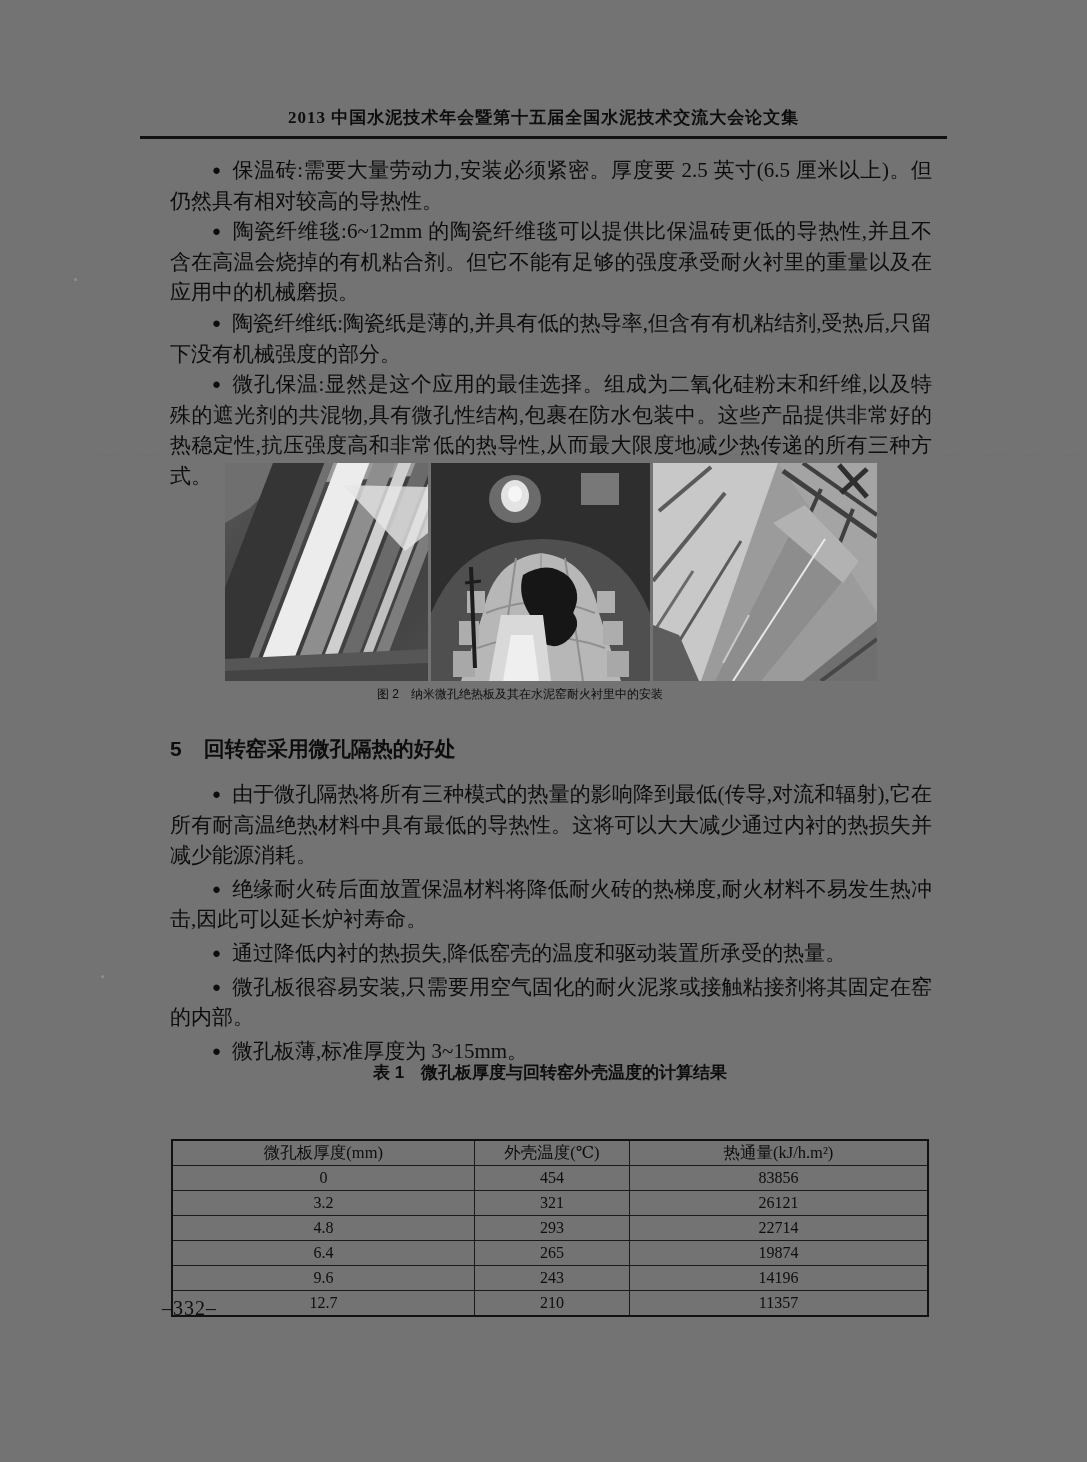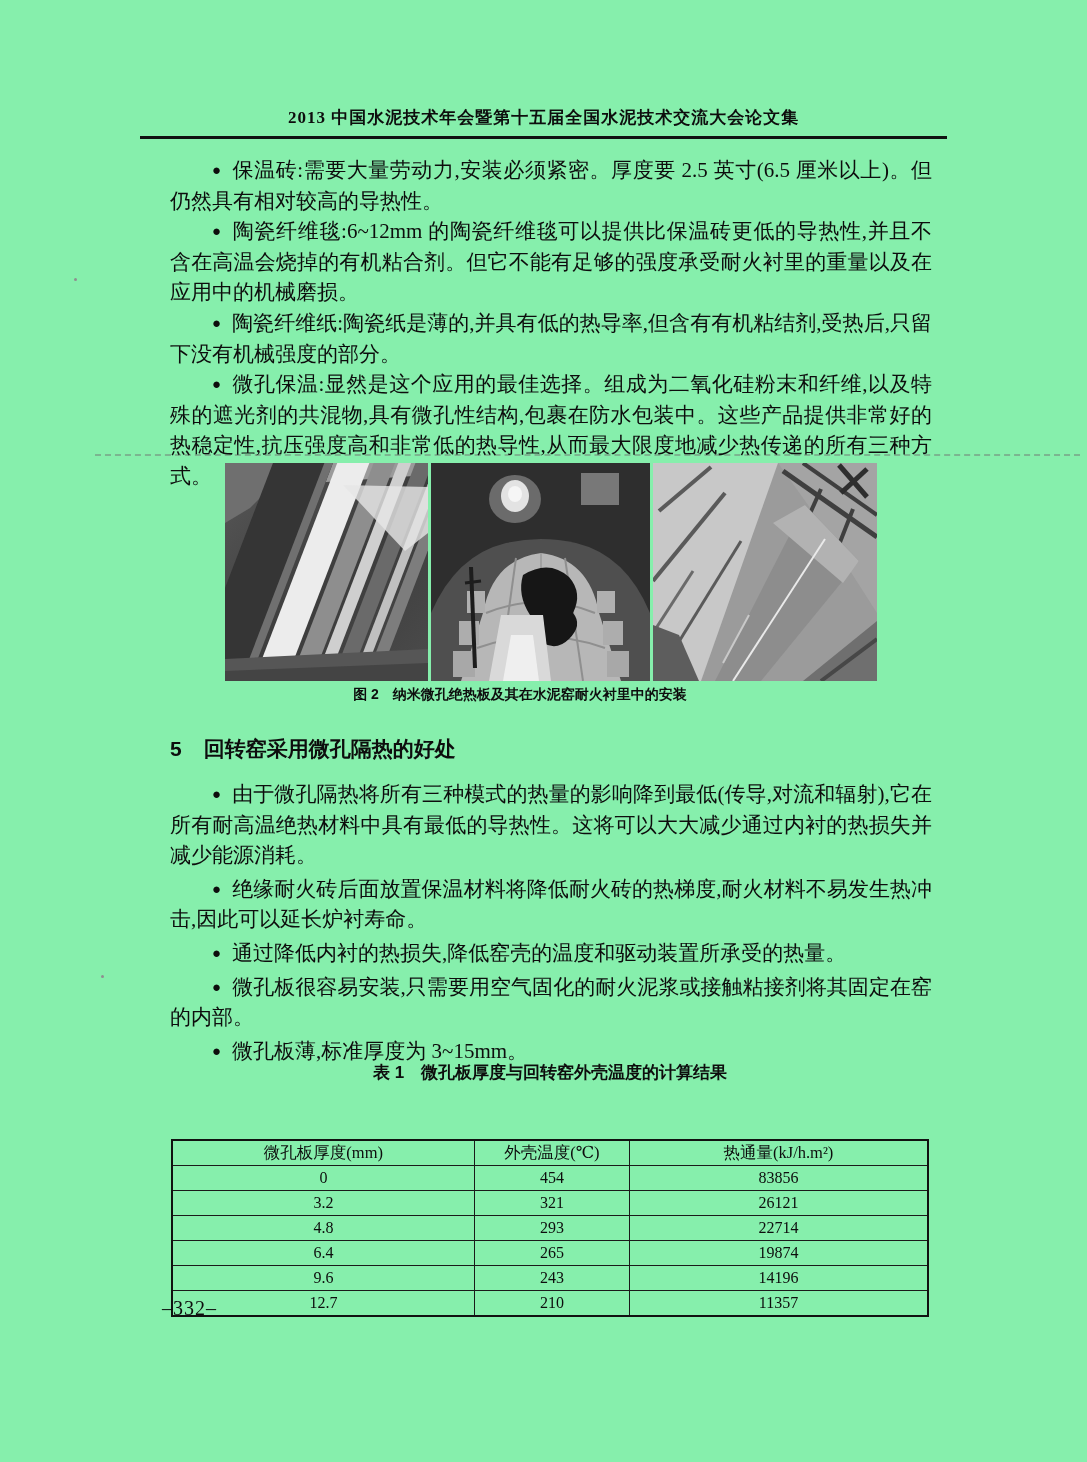--- a/index.html
+++ b/index.html
@@ -4,21 +4,21 @@
 <style>
   html,body{margin:0;padding:0;}
   body{
     background:#e8e8e8;
     font-family:"Liberation Serif","DejaVu Serif",serif;
   }
   .page{
     position:relative;
     width:1087px;height:1462px;
     margin:0 auto;
-    background:#86efac;
+    background:#737373;
     color:#0d0d0d;
     overflow:hidden;
   }
   
   .header-title{
     position:absolute;top:106px;left:0;width:100%;
     text-align:center;
     font-size:17px;font-weight:bold;
     letter-spacing:1px;
   }
@@ -44,21 +44,21 @@
   }
   .sec-head .sec-num{margin-right:22px;}
   
   .figure-row{
     position:absolute;top:463px;left:225px;
     display:flex;gap:3px;
   }
   .figure-row svg{display:block;}
   .figure-caption{
     position:absolute;top:686px;left:170px;width:700px;
-    text-align:center;font-weight:bold;font-size:14px;
+    text-align:center;font-weight:normal;font-size:12px;
     font-family:"Liberation Sans","DejaVu Sans",sans-serif;
   }
   
   .table-caption{
     position:absolute;top:1061px;left:170px;width:760px;
     text-align:center;font-weight:bold;font-size:17px;
     font-family:"Liberation Sans","DejaVu Sans",sans-serif;
   }
   table.data{
     position:absolute;top:1130px;left:171px;

